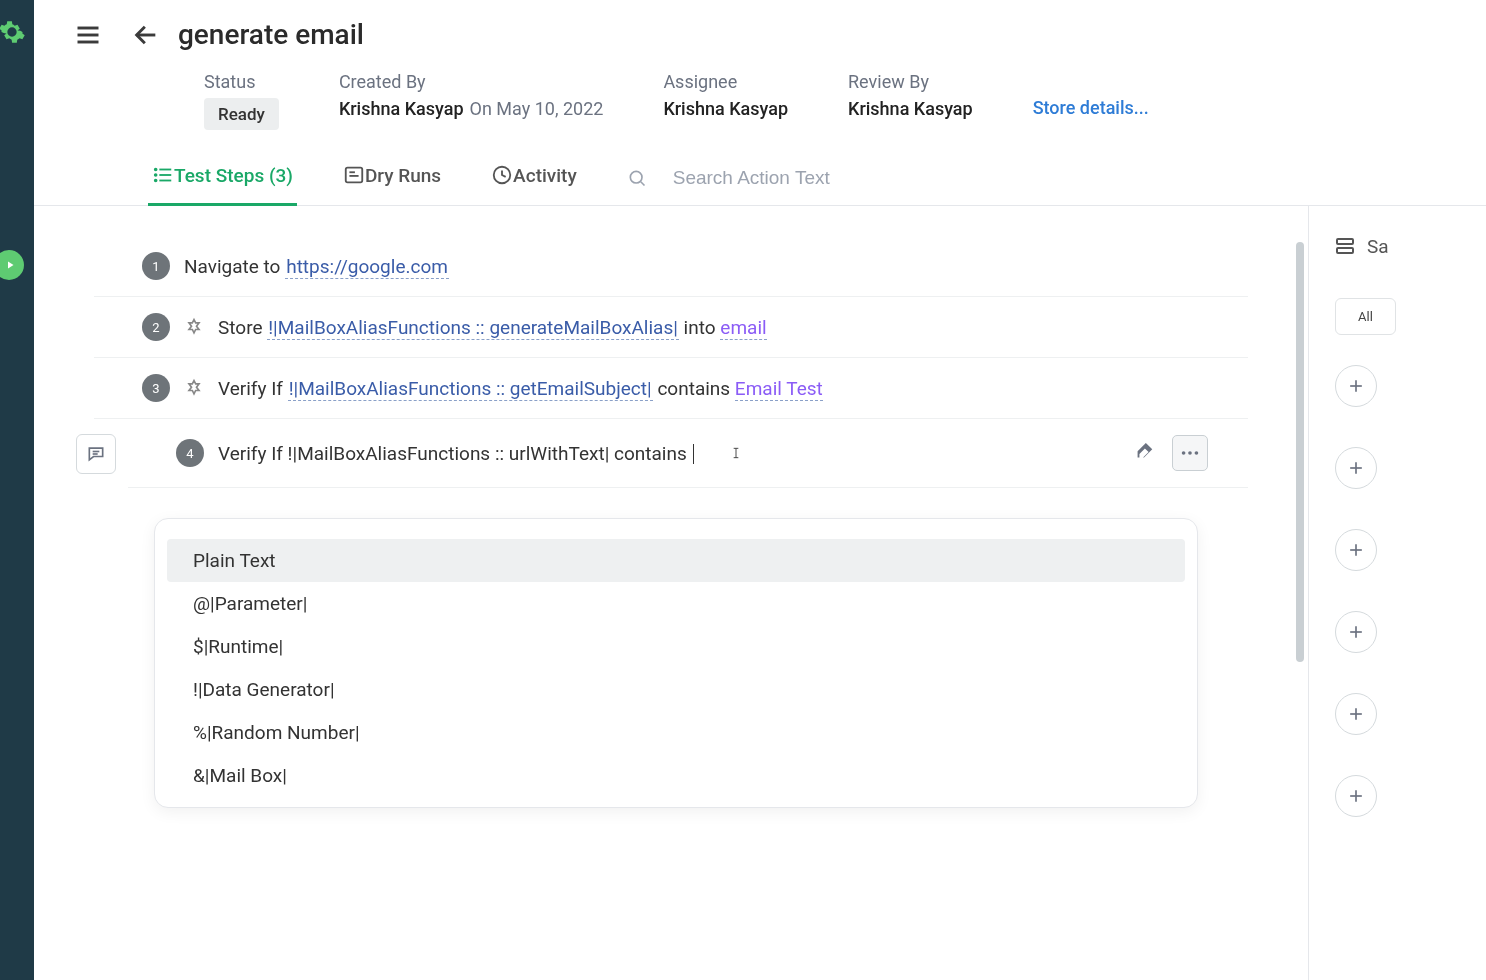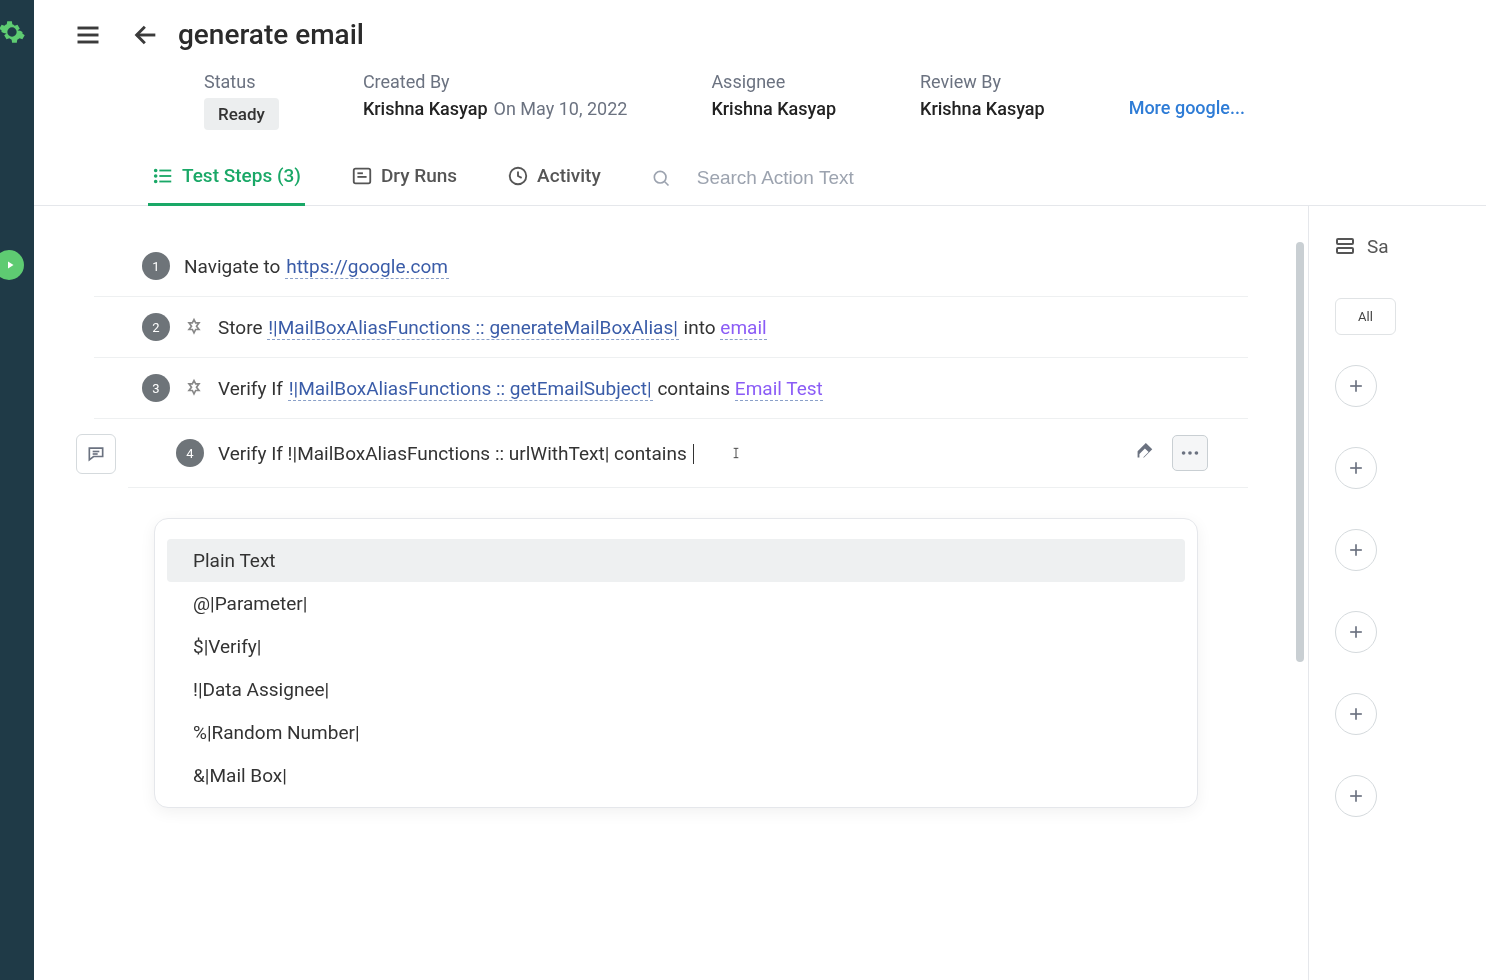--- a/index.html
+++ b/index.html
@@ -8,28 +8,28 @@
   .left-rail { width: 34px; background: #1f3a47; flex-shrink: 0; position: relative; }
   .left-rail .gear { position: absolute; top: 18px; left: -2px; width: 28px; height: 28px; color: #5ecb72; }
   .left-rail .play { position: absolute; top: 250px; left: -6px; width: 30px; height: 30px; background: #5ecb72; border-radius: 50%; display: flex; align-items: center; justify-content: center; }
   .left-rail .play svg { width: 12px; height: 12px; fill: #fff; margin-left: 2px; }
   .main { flex: 1; display: flex; flex-direction: column; }
   .topbar { display: flex; align-items: center; padding: 18px 30px 10px 40px; }
   .topbar .menu-icon, .topbar .back-icon { width: 28px; height: 28px; cursor: pointer; color: #3b3b3b; flex-shrink: 0; }
   .topbar .menu-icon { margin-right: 30px; }
   .topbar .back-icon { margin-right: 18px; }
   .topbar .title { font-size: 28px; font-weight: 500; color: #2b2b2b; }
-  .meta { display: flex; gap: 84px; padding: 10px 30px 20px 170px; align-items: flex-start; }
+  .meta { display: flex; gap: 60px; padding: 10px 30px 20px 170px; align-items: flex-start; }
   .meta .col .label { font-size: 18px; color: #6b7280; margin-bottom: 6px; }
   .meta .col .value { font-size: 18px; color: #222; font-weight: 500; }
   .meta .col .badge { display: inline-block; background: #eceeef; padding: 6px 14px; border-radius: 4px; font-size: 17px; color: #333; font-weight: 500; }
   .meta .col .date { font-size: 18px; color: #6b7280; font-weight: 400; margin-left: 6px; }
   .meta .more { color: #2e7cd6; font-size: 18px; font-weight: 500; cursor: pointer; padding-top: 26px; }
   .tabs-row { display: flex; align-items: center; border-bottom: 1px solid #e5e7eb; padding: 0 30px 0 118px; gap: 50px; }
-  .tab { display: flex; align-items: flex-end; gap: 8px; padding: 14px 0 18px 0; font-size: 19px; color: #555; cursor: pointer; font-weight: 500; position: relative; }
+  .tab { display: flex; align-items: flex-start; padding: 14px 0 18px 0; font-size: 19px; color: #555; cursor: pointer; font-weight: 500; position: relative; }
   .tab.active { color: #1aa867; }
   .tab.active::after { content: ""; position: absolute; bottom: -1px; left: -4px; right: -4px; height: 3px; background: #1aa867; }
   .tab svg { width: 22px; height: 22px; }
   .search-block { display: flex; align-items: center; gap: 26px; color: #9ca3af; }
   .search-block input { border: none; font-size: 19px; color: #555; outline: none; width: 240px; }
   .search-block input::placeholder { color: #9ca3af; }
   .content-row { display: flex; flex: 1; overflow: hidden; }
   .steps-area { flex: 1; padding: 30px 0 0 0; overflow-y: auto; position: relative; }
   .step { display: flex; align-items: center; padding: 16px 40px 16px 48px; border-bottom: 1px solid #eef0f1; font-size: 19px; color: #333; gap: 14px; position: relative; margin: 0 60px; }
   .step.first { border-top: none; }
@@ -106,21 +106,21 @@
         </div>
       </div>
       <div class="col">
         <div class="label">Assignee</div>
         <div class="value">Krishna Kasyap</div>
       </div>
       <div class="col">
         <div class="label">Review By</div>
         <div class="value">Krishna Kasyap</div>
       </div>
-      <div class="more">More google...</div>
+      <div class="more">Store details...</div>
     </div>
 
     <div class="tabs-row">
       <div class="tab active">
         <svg viewBox="0 0 24 24" fill="none" stroke="currentColor" stroke-width="2">
             <line x1="8" y1="6" x2="21" y2="6"></line>
             <line x1="8" y1="12" x2="21" y2="12"></line>
             <line x1="8" y1="18" x2="21" y2="18"></line>
             <circle cx="4" cy="6" r="1" fill="currentColor"></circle>
             <circle cx="4" cy="12" r="1" fill="currentColor"></circle>
@@ -222,22 +222,22 @@
                     <circle cx="19" cy="12" r="2"></circle>
                   </svg>
               </div>
             </div>
           </div>
         </div>
 
         <div class="dropdown">
           <div class="item selected">Plain Text</div>
           <div class="item">@|Parameter|</div>
-          <div class="item">$|Verify|</div>
-          <div class="item">!|Data Assignee|</div>
+          <div class="item">$|Runtime|</div>
+          <div class="item">!|Data Generator|</div>
           <div class="item">%|Random Number|</div>
           <div class="item">&amp;|Mail Box|</div>
         </div>
 
       </div>
 
       <div class="scrollbar"></div>
 
       <div class="right-panel">
         <div class="save-row">

